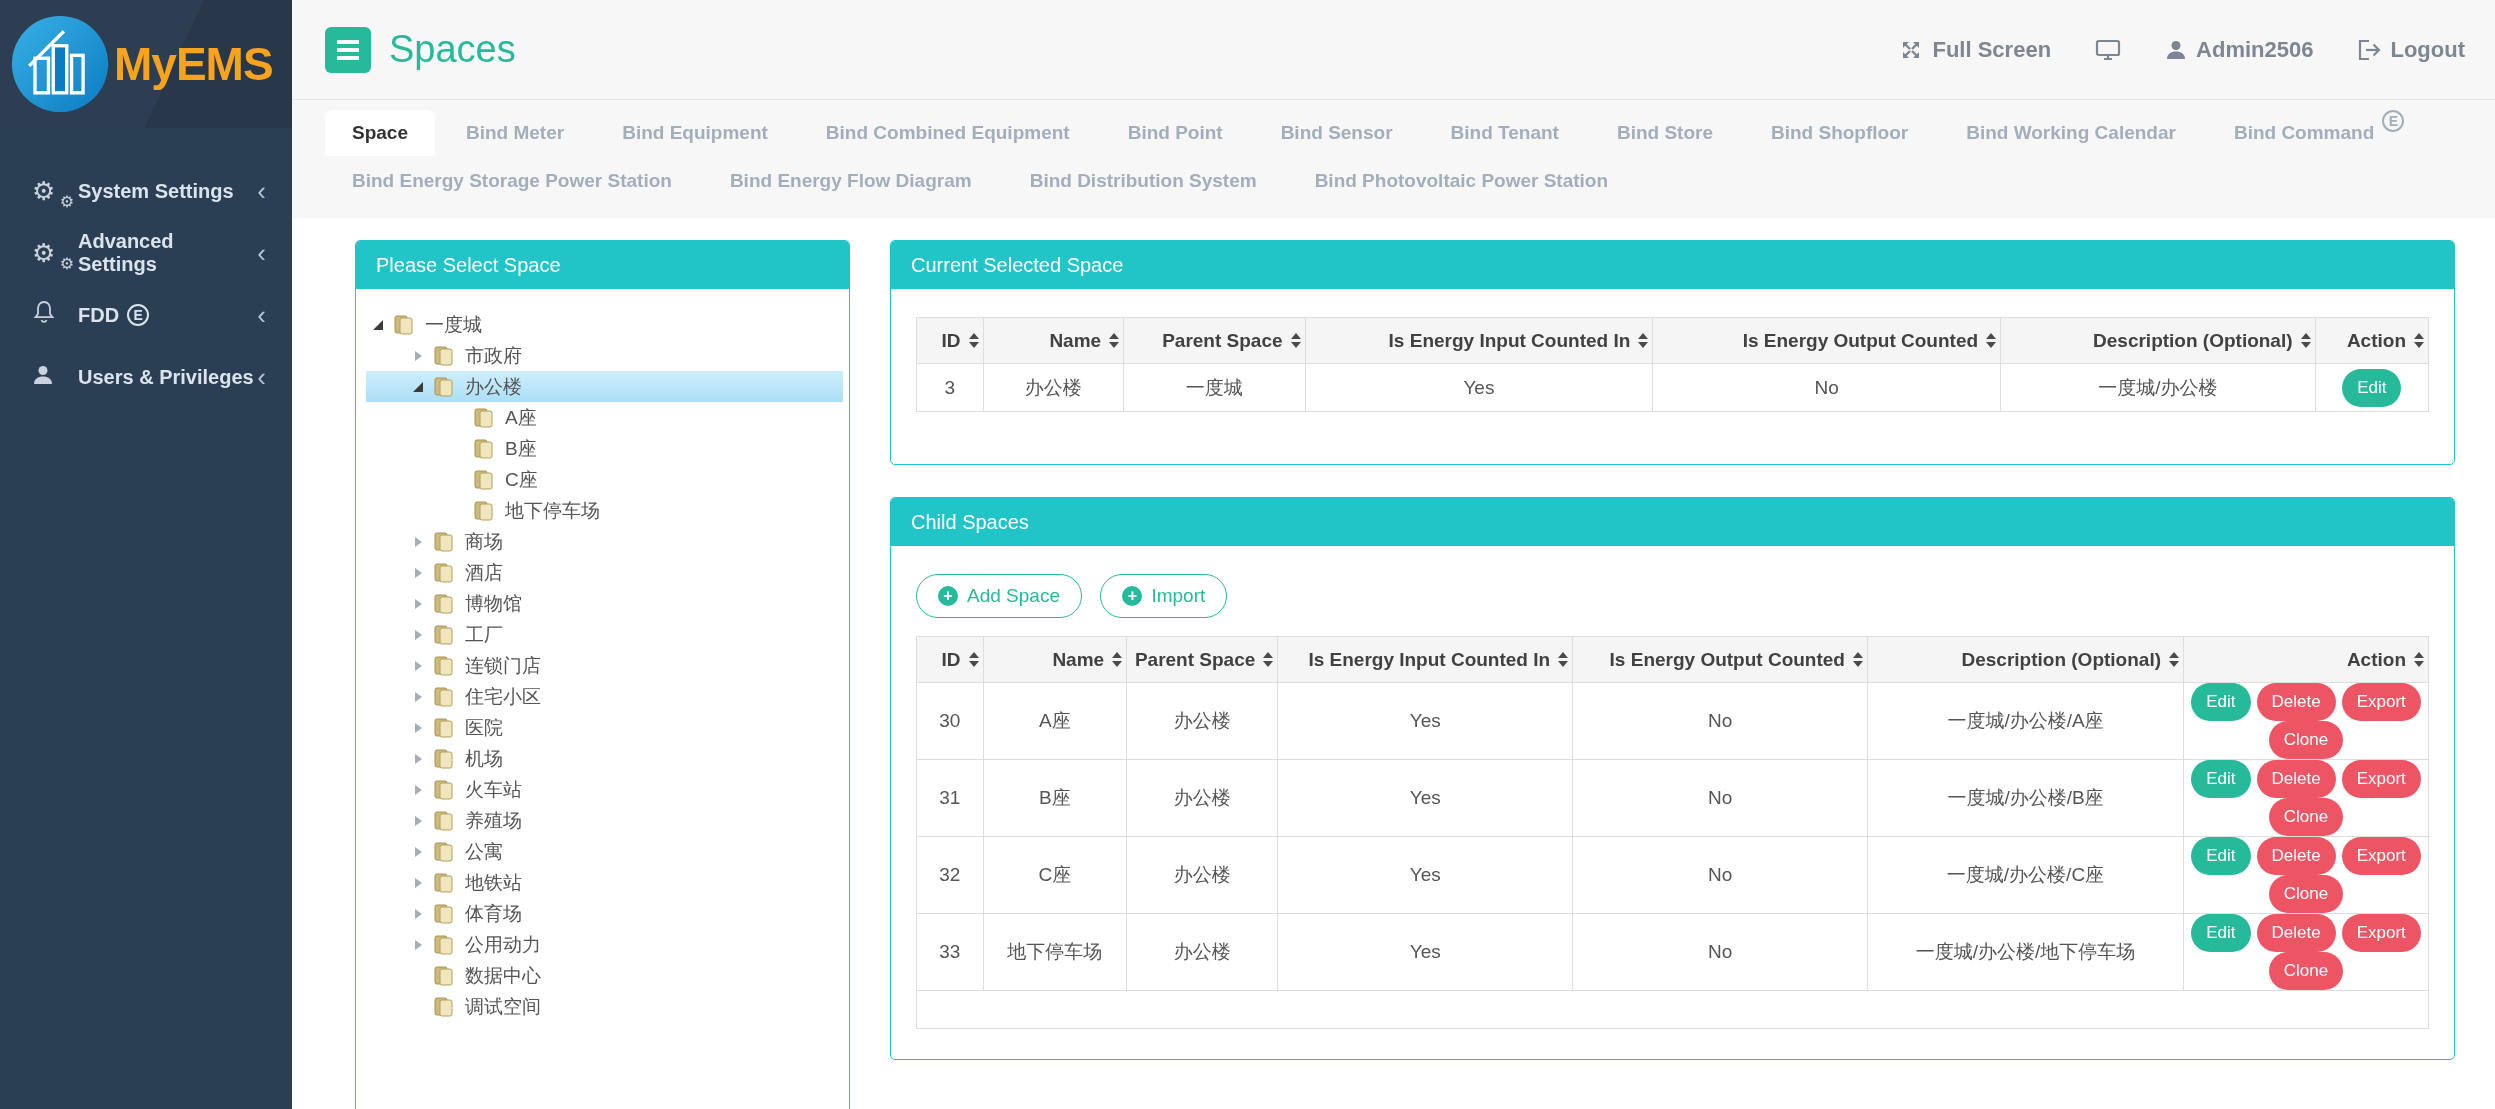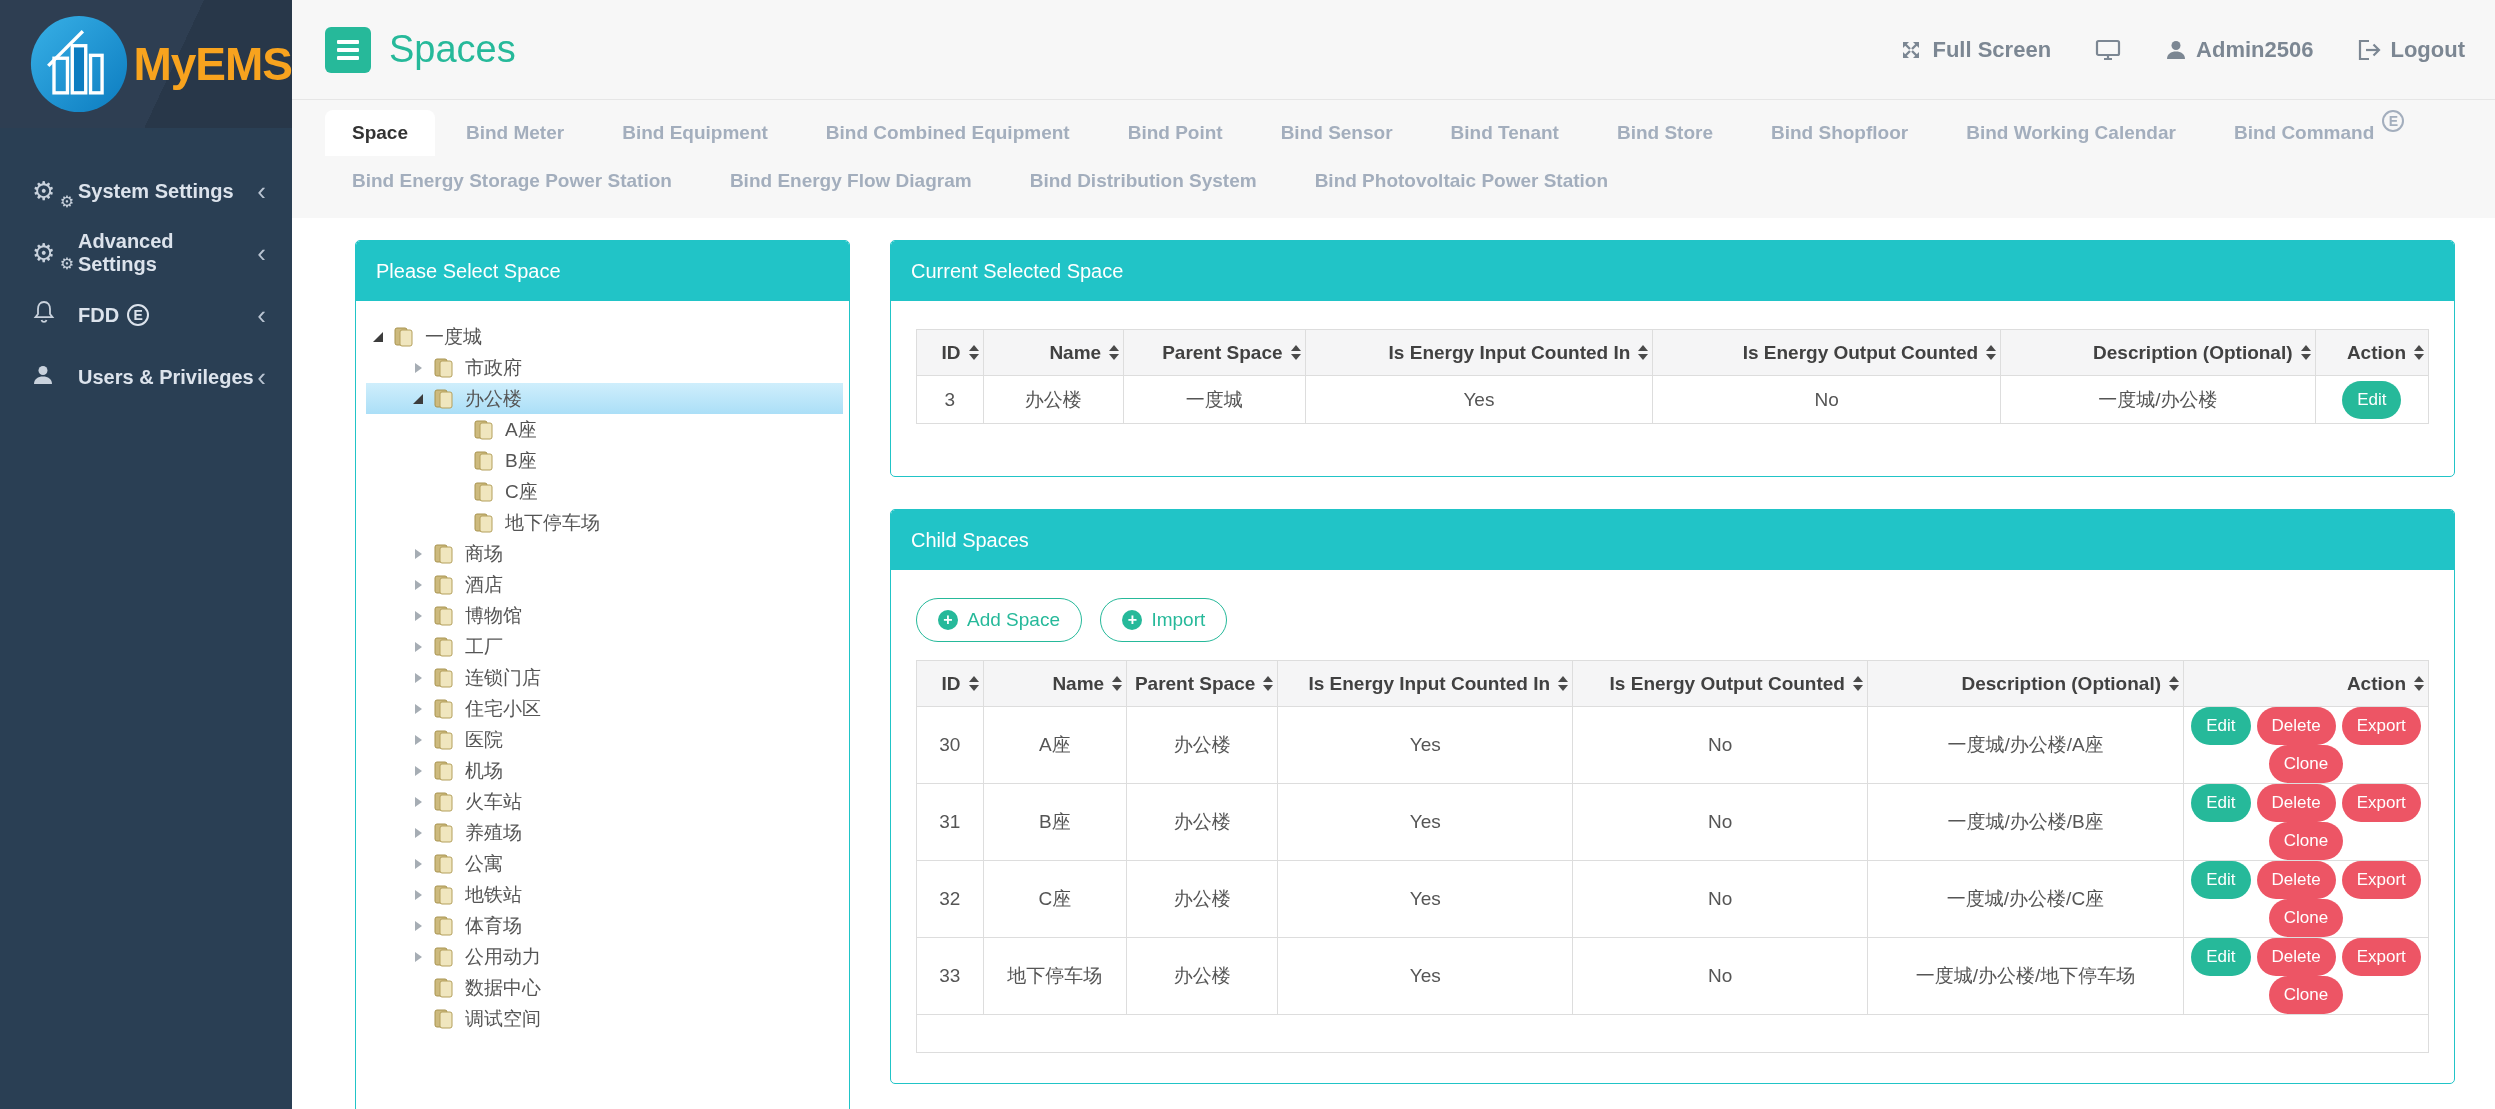--- a/index.html
+++ b/index.html
@@ -3,21 +3,21 @@
 <meta charset="utf-8">
 <style>
   html,body{margin:0;padding:0;width:2495px;height:1109px;overflow:hidden;
     font-family:"Liberation Sans","DejaVu Sans",sans-serif;background:#fff;}
   *{box-sizing:border-box;}
   .app{display:flex;width:2495px;height:1109px;overflow:hidden;}
 
   
   .sidebar{width:292px;flex:none;background:#2A3F54;display:flex;flex-direction:column;}
   .logo{height:128px;display:flex;align-items:center;padding-left:10px;cursor:pointer;
-    background:linear-gradient(115deg,#2e3e52 58%,#283749 58%);justify-content:flex-end;}
+    background:linear-gradient(115deg,#2e3e52 58%,#283749 58%);}
   .logo-text{color:#F8A31E;font-size:46px;font-weight:bold;margin-left:4px;letter-spacing:-1px;}
   #side-nav{margin-top:32px;}
   .side-item{height:62px;display:flex;align-items:center;padding:0 26px 0 32px;
     color:#DCE3EC;font-size:20px;font-weight:700;cursor:pointer;}
   .side-item .icon-slot{width:44px;flex:none;color:#C9D2DD;}
   .side-lab{margin-left:2px;}
   .chev{margin-left:auto;font-size:26px;color:#B9C4D2;font-weight:400;line-height:1;}
   .gears{position:relative;display:inline-block;width:34px;height:32px;color:#C9D2DD;}
   .gears .g1{font-size:26px;line-height:32px;}
   .gears .g2{position:absolute;right:2px;bottom:-4px;font-size:16px;}
@@ -43,21 +43,21 @@
   .tab-row{display:flex;align-items:stretch;flex-wrap:nowrap;}
   .tab-row + .tab-row{margin-top:2px;}
   .tab{height:46px;line-height:46px;padding:0 27px;margin-right:4px;font-size:19px;font-weight:700;
     color:#A3AEBD;cursor:pointer;display:inline-flex;align-items:flex-start;white-space:nowrap;}
   .tab .badge-e{border-width:2px;color:#A3AEBD;}
   .tab.active{background:#fff;color:#333;border-radius:8px 8px 0 0;}
 
   
   .content{flex:1;display:flex;align-items:flex-start;background:#fff;padding:22px 40px 0 63px;}
   .panel{background:#fff;border:1px solid #21C4C7;border-radius:5px;overflow:hidden;}
-  .panel-hd{height:60px;background:#21C4C7;color:#fff;font-size:20px;display:flex;align-items:center;
+  .panel-hd{height:48px;background:#21C4C7;color:#fff;font-size:20px;display:flex;align-items:center;
     padding:0 20px;border-radius:4px 4px 0 0;}
   .tree-panel{width:495px;flex:none;height:905px;}
   .right-col{width:1565px;flex:none;margin-left:40px;}
   .right-col .panel + .panel{margin-top:32px;}
   .panel-bd{padding:26px 25px 30px;}
   .panel-bd.current{padding:28px 25px 52px;}
 
   
   .tree{padding:20px 6px 10px 10px;}
   .tree-node{height:31px;display:flex;align-items:center;font-size:19px;color:#555;cursor:pointer;}

